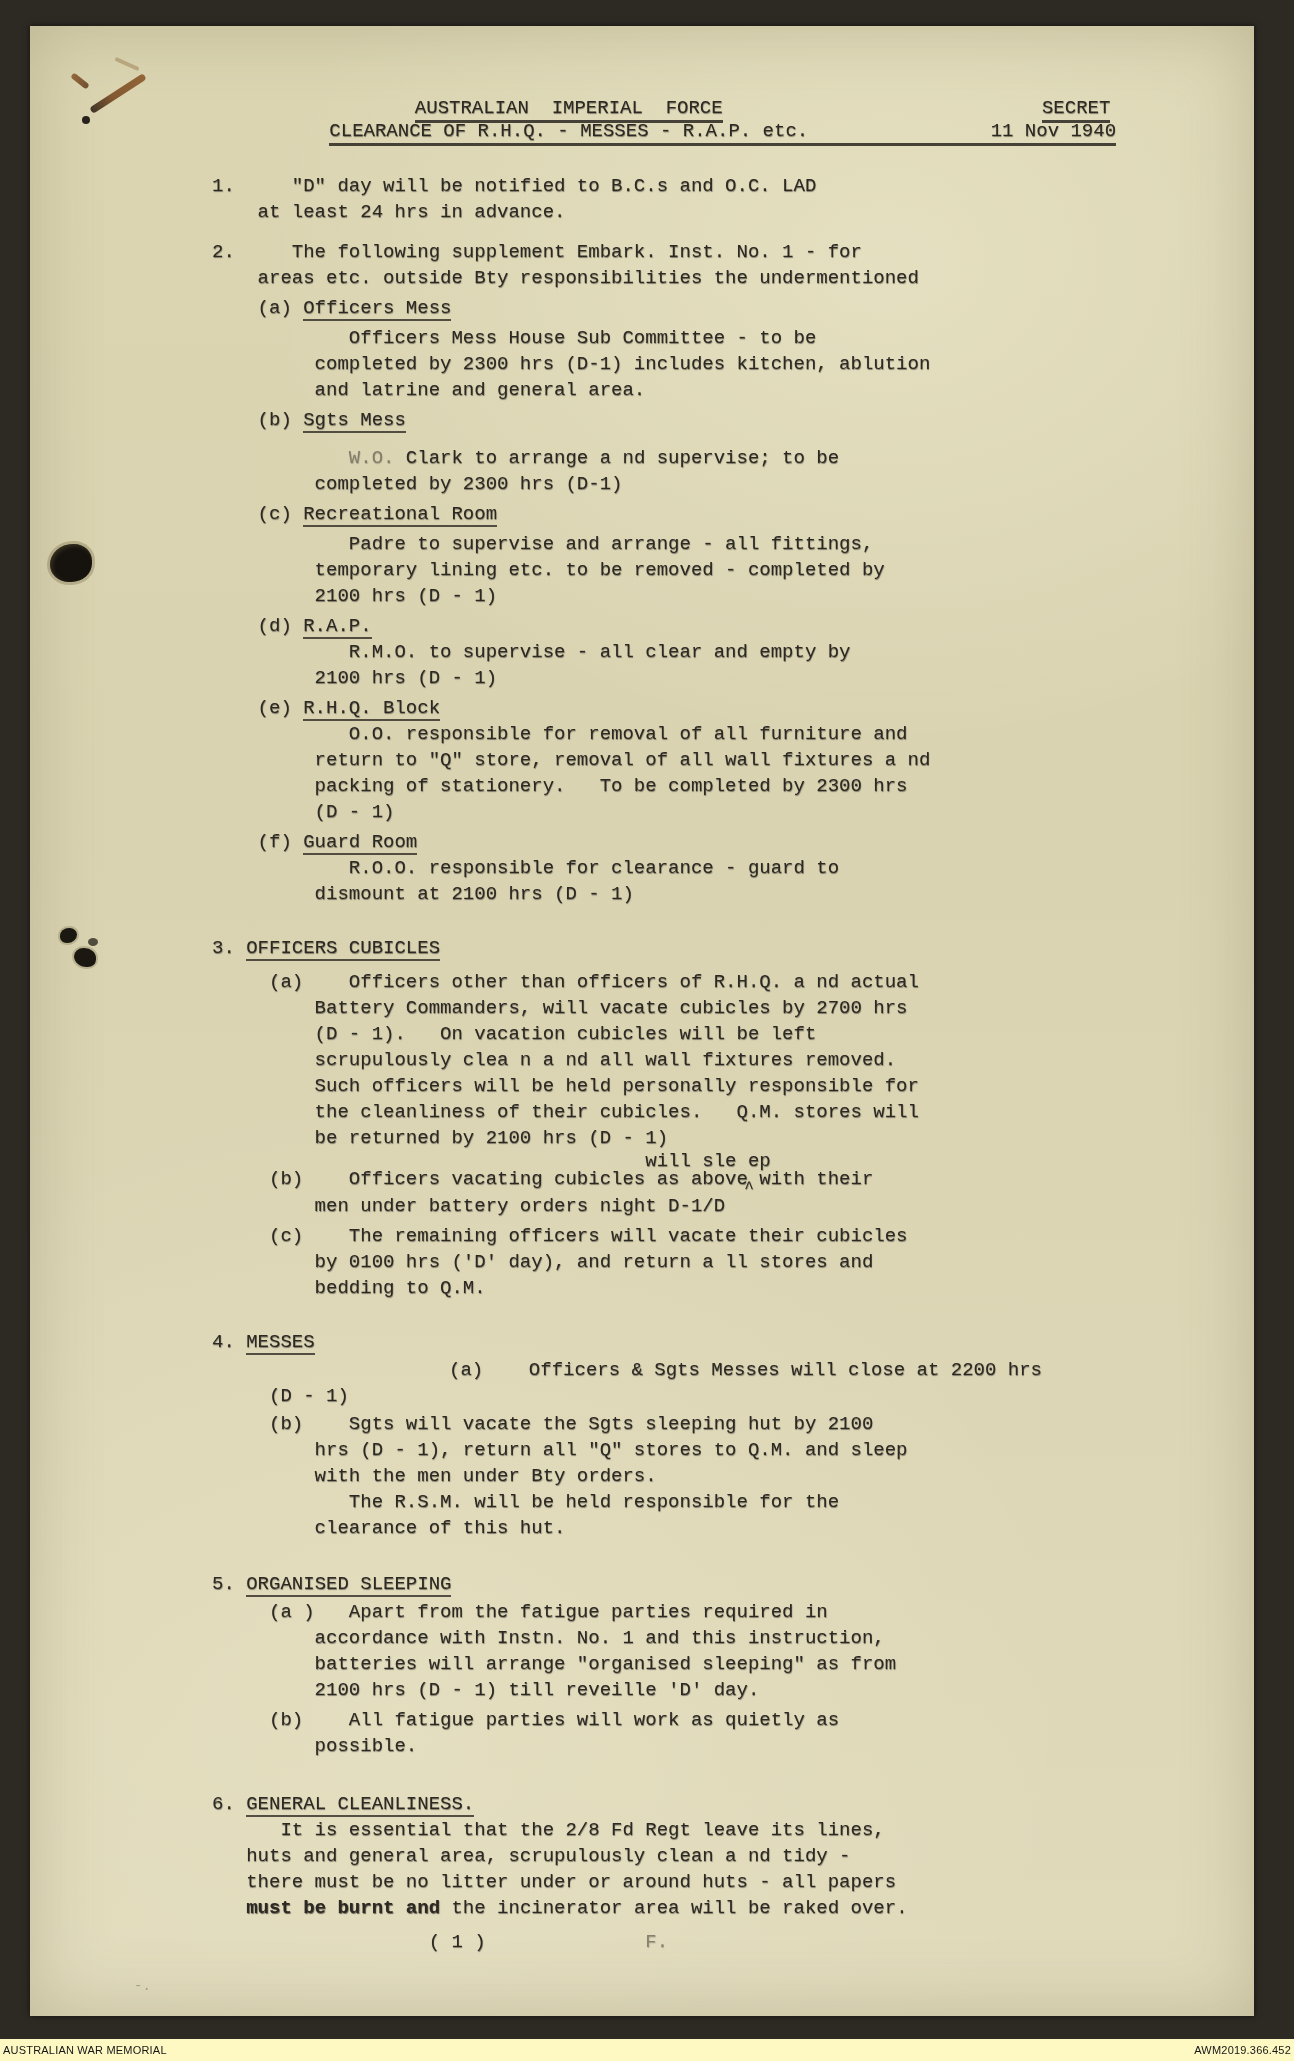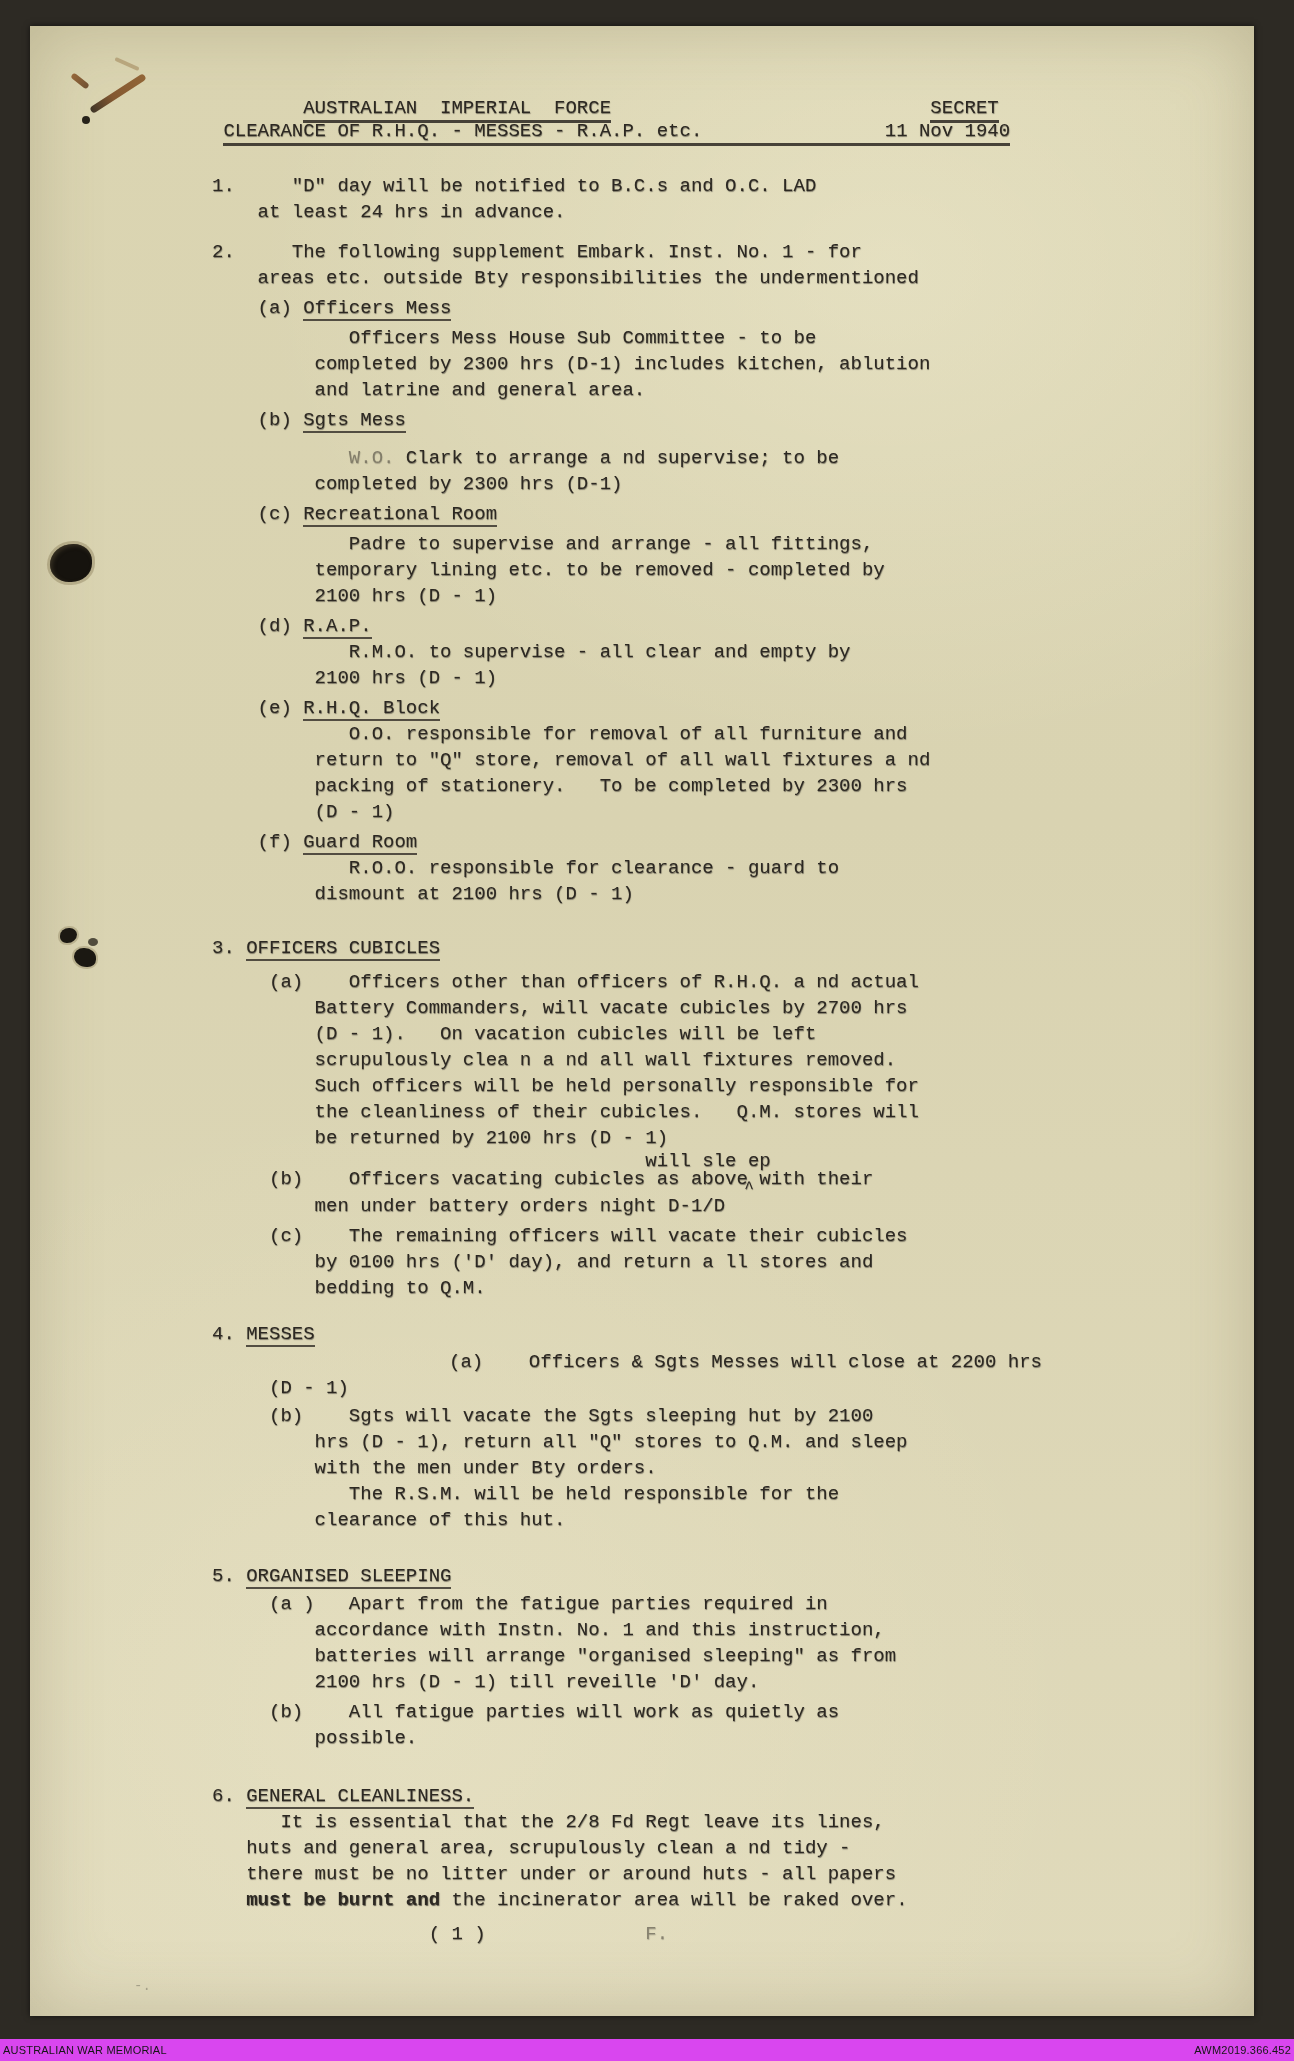--- a/index.html
+++ b/index.html
@@ -15,21 +15,21 @@
       radial-gradient(ellipse 900px 700px at 70% 12%, rgba(255,252,230,.28), rgba(0,0,0,0) 70%),
       radial-gradient(ellipse 1000px 900px at 30% 85%, rgba(255,250,225,.18), rgba(0,0,0,0) 70%),
       linear-gradient(180deg, #dbd5b2 0%, #d9d3b1 40%, #e0dabb 100%);
     box-shadow: inset 0 0 70px rgba(110,100,70,.28), 0 0 6px rgba(0,0,0,.6);
   }
   .content{position:absolute;left:182px;top:71px;width:1010px;}
   .hline, .line{
     font-size:19px;white-space:pre;color:#2c2822;
     text-shadow:0.4px 0.6px 0.9px rgba(44,40,34,.55);
   }
-  .hline{line-height:23px;}
+  .hline{line-height:23px;text-align:center;}
   .line{line-height:26px;}
   .u{border-bottom:2.5px solid rgba(43,39,33,.78);padding-bottom:0px;text-align:center;}
   .hu{border-bottom:3px solid rgba(43,39,33,.85);padding-bottom:1px;}
   .faint{opacity:.5;}
   .bold{font-weight:bold;text-shadow:0.7px 0.8px 1px rgba(40,36,30,.7);}
   .caret{display:inline-block;width:0;overflow:visible;transform:translate(-15px,9px);font-size:16px;}
   .insert{line-height:15px;margin-top:3px;margin-bottom:-3px;}
   .body-block{margin-top:30px;}
   
   .defect{position:absolute;}
@@ -37,21 +37,21 @@
   .rust2{left:56px;top:64px;width:64px;height:7px;background:linear-gradient(90deg,#2e2418,#7a4a22 40%,#8a5a2a);border-radius:4px;transform:rotate(-33deg);opacity:.9;}
   .rust-dot{left:52px;top:90px;width:8px;height:8px;background:#26221a;border-radius:50%;}
   .rust3{left:84px;top:36px;width:26px;height:4px;background:#9a7b4e;border-radius:2px;transform:rotate(24deg);opacity:.5;}
   .hole1{left:20px;top:518px;width:42px;height:38px;background:#16130e;border-radius:58% 46% 52% 48%;box-shadow:0 0 0 3px rgba(120,105,70,.35), inset 2px 2px 4px rgba(90,80,55,.5);}
   .hole2a{left:30px;top:902px;width:17px;height:15px;background:#1b1812;border-radius:55% 45% 60% 40%;box-shadow:0 0 0 2px rgba(120,105,70,.3);}
   .hole2b{left:44px;top:922px;width:22px;height:19px;background:#1b1812;border-radius:45% 55% 40% 60%;box-shadow:0 0 0 2px rgba(120,105,70,.3);}
   .hole2c{left:58px;top:912px;width:10px;height:8px;background:#2e2a20;border-radius:50%;opacity:.8;}
   .pencil-mark{left:104px;top:1952px;font-size:14px;color:#2c2822;opacity:.3;font-family:"Liberation Mono",monospace;}
   
   .footer-bar{
-    position:absolute;left:0;bottom:0;width:1294px;height:22px;background:#d946ef;
+    position:absolute;left:0;bottom:0;width:1294px;height:22px;background:#fef9c3;
     display:flex;justify-content:space-between;align-items:center;
     font-family:"Liberation Sans", sans-serif;font-size:11px;color:#161616;
   }
   .footer-bar .lab{padding:0 3px;letter-spacing:.2px;}
 </style>
 </head>
 <body>
 
 <div class="paper">
   <div class="defect rust1"></div>
@@ -103,21 +103,21 @@
         <div class="line"><span>         scrupulously clea n a nd all wall fixtures removed.</span></div>
         <div class="line"><span>         Such officers will be held personally responsible for</span></div>
         <div class="line"><span>         the cleanliness of their cubicles.   Q.M. stores will</span></div>
         <div class="line"><span>         be returned by 2100 hrs (D - 1)</span></div>
         <div class="line insert"><span>                                      will sle ep</span></div>
         <div class="line"><span>     (b)    Officers vacating cubicles as above </span><span class="caret">^</span><span>with their</span></div>
         <div class="line"><span>         men under battery orders night D-1/D</span></div>
         <div class="line" style="margin-top: 4px;"><span>     (c)    The remaining officers will vacate their cubicles</span></div>
         <div class="line"><span>         by 0100 hrs ('D' day), and return a ll stores and</span></div>
         <div class="line"><span>         bedding to Q.M.</span></div>
-        <div class="line" style="margin-top: 20px;"><span>4. </span><span class="u">MESSES</span></div>
+        <div class="line" style="margin-top: 28px;"><span>4. </span><span class="u">MESSES</span></div>
         <div class="line" style="margin-top: 2px; text-align: center;"><span>     (a)    Officers &amp; Sgts Messes will close at 2200 hrs</span></div>
         <div class="line"><span>     (D - 1)</span></div>
         <div class="line" style="margin-top: 2px;"><span>     (b)    Sgts will vacate the Sgts sleeping hut by 2100</span></div>
         <div class="line"><span>         hrs (D - 1), return all "Q" stores to Q.M. and sleep</span></div>
         <div class="line"><span>         with the men under Bty orders.</span></div>
         <div class="line"><span>            The R.S.M. will be held responsible for the</span></div>
         <div class="line"><span>         clearance of this hut.</span></div>
         <div class="line" style="margin-top: 30px;"><span>5. </span><span class="u">ORGANISED SLEEPING</span></div>
         <div class="line" style="margin-top: 2px;"><span>     (a )   Apart from the fatigue parties required in</span></div>
         <div class="line"><span>         accordance with Instn. No. 1 and this instruction,</span></div>

